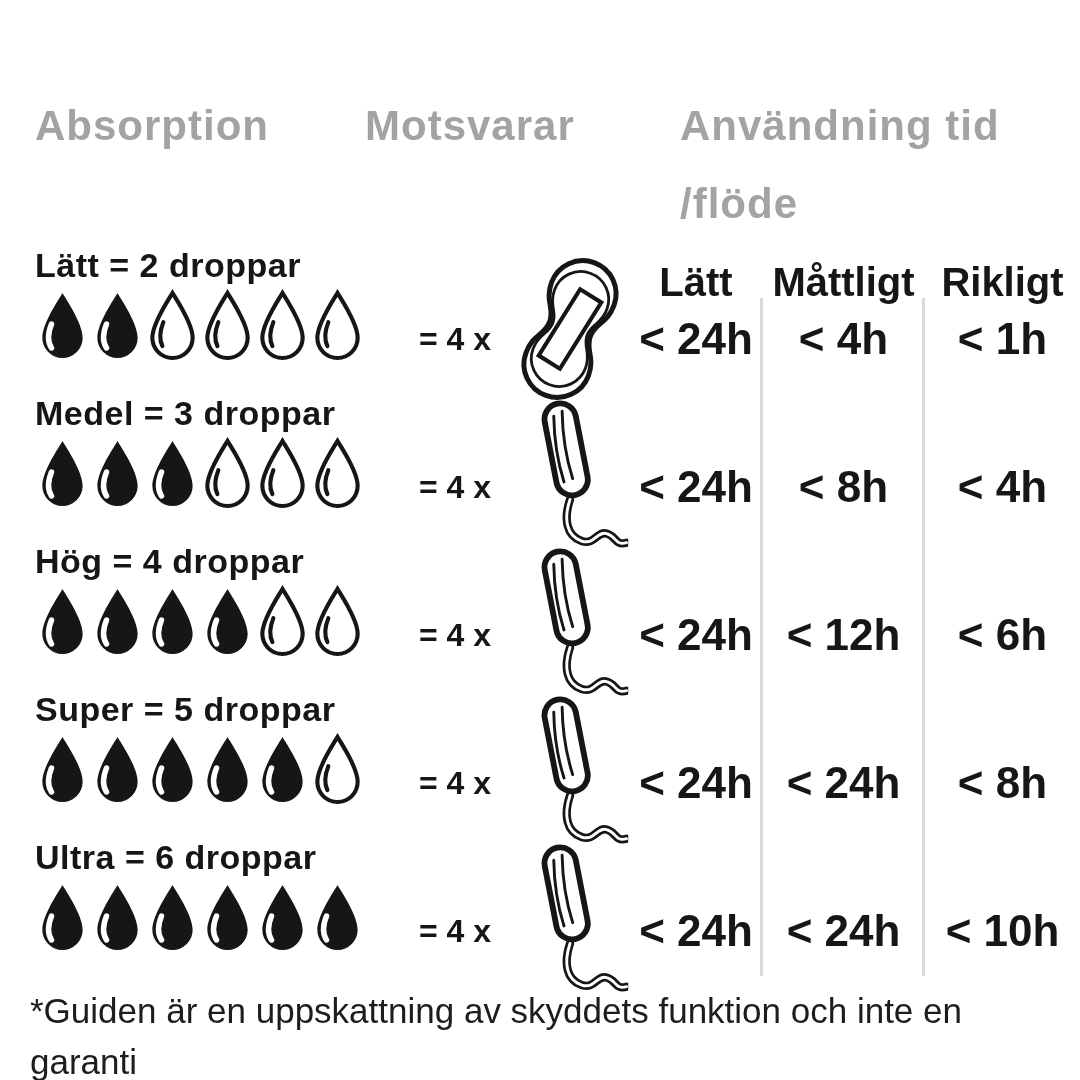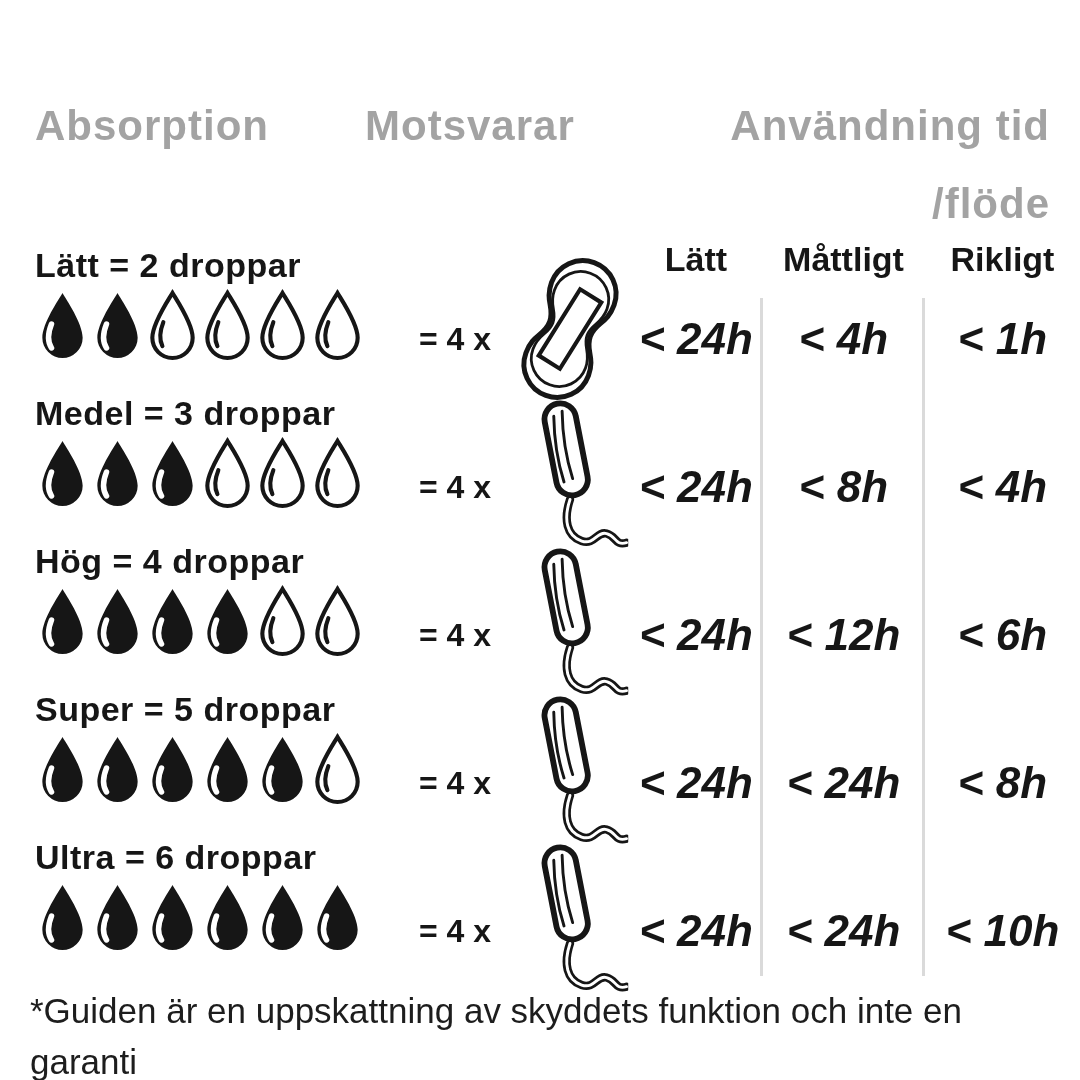--- a/index.html
+++ b/index.html
@@ -18,36 +18,37 @@
   .title {
     position: absolute;
     font-size: 42px;
     font-weight: bold;
     letter-spacing: 1px;
     color: #a3a3a3;
     white-space: nowrap;
   }
   .title-absorption { left: 35px; top: 0; }
   .title-motsvarar  { left: 365px; top: 0; }
-  .title-usage      { left: 680px; top: 0; width: 370px; text-align: right; }
+  .title-usage      { left: 680px; top: 0; width: 370px; text-align: left; }
   .title-usage .line2 { margin-top: 30px; }
 
   
   .usage-headers {
     position: absolute;
     left: 630px; top: 240px;
     width: 450px;
     display: grid;
     grid-template-columns: 132px 163px 155px;
   }
   .usage-header {
-    font-size: 34px;
+    font-size: 40px;
     font-weight: bold;
     text-align: center;
     white-space: nowrap;
+    margin-top: 20px;
   }
 
   
   .divider {
     position: absolute;
     top: 298px;
     width: 3px;
     height: 678px;
     background: #dadada;
   }
@@ -84,21 +85,20 @@
   }
   .icon-cell { justify-content: center; padding-top: 10px; overflow: visible; }
   .product-svg { width: 122px; height: 158px; overflow: visible; }
 
   .time-cell {
     justify-content: center;
     padding-top: 30px;
     font-size: 44px;
     font-weight: bold;
     white-space: nowrap;
-    font-style: italic;
   }
 
   
   .footnote {
     position: absolute;
     left: 30px; top: 986px;
     max-width: 1010px;
     font-size: 35px;
     font-weight: normal;
     line-height: 1.45;

